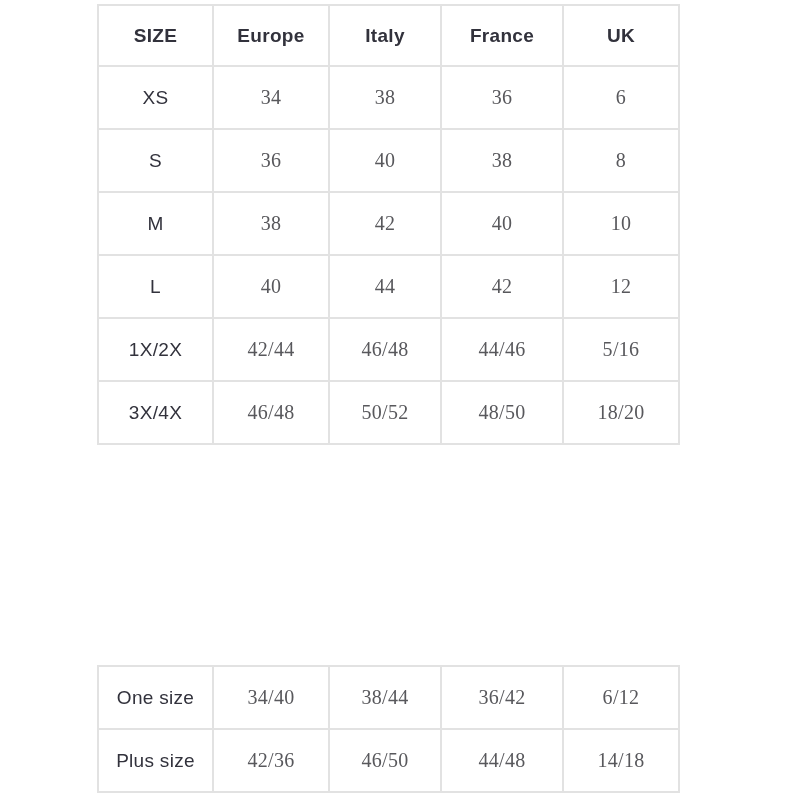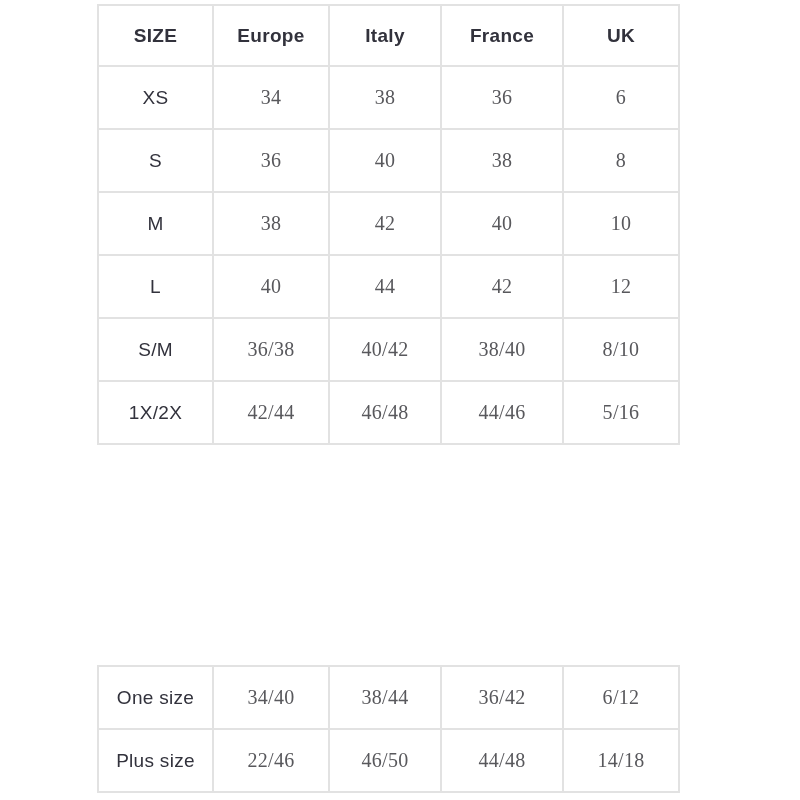--- a/index.html
+++ b/index.html
@@ -111,32 +111,32 @@
             <td class="value">10</td>
           </tr>
           <tr>
             <td class="row-label">L</td>
             <td class="value">40</td>
             <td class="value">44</td>
             <td class="value">42</td>
             <td class="value">12</td>
           </tr>
           <tr>
-            <td class="row-label">S/M</td>
-            <td class="value">36/38</td>
-            <td class="value">40/42</td>
-            <td class="value">38/40</td>
-            <td class="value">8/10</td>
-          </tr>
-          <tr>
             <td class="row-label">1X/2X</td>
             <td class="value">42/44</td>
             <td class="value">46/48</td>
             <td class="value">44/46</td>
             <td class="value">5/16</td>
+          </tr>
+          <tr>
+            <td class="row-label">3X/4X</td>
+            <td class="value">46/48</td>
+            <td class="value">50/52</td>
+            <td class="value">48/50</td>
+            <td class="value">18/20</td>
           </tr>
         </tbody>
     </table>
   </div>
 
   <div class="table-wrap secondary">
     <table class="size-table">
       <colgroup>
         <col class="c0">
           <col class="c1">
@@ -147,21 +147,21 @@
       <tbody id="secondary-body">
           <tr>
             <td class="row-label">One size</td>
             <td class="value">34/40</td>
             <td class="value">38/44</td>
             <td class="value">36/42</td>
             <td class="value">6/12</td>
           </tr>
           <tr>
             <td class="row-label">Plus size</td>
-            <td class="value">22/46</td>
+            <td class="value">42/36</td>
             <td class="value">46/50</td>
             <td class="value">44/48</td>
             <td class="value">14/18</td>
           </tr>
         </tbody>
     </table>
   </div>
 
 </div>
 

